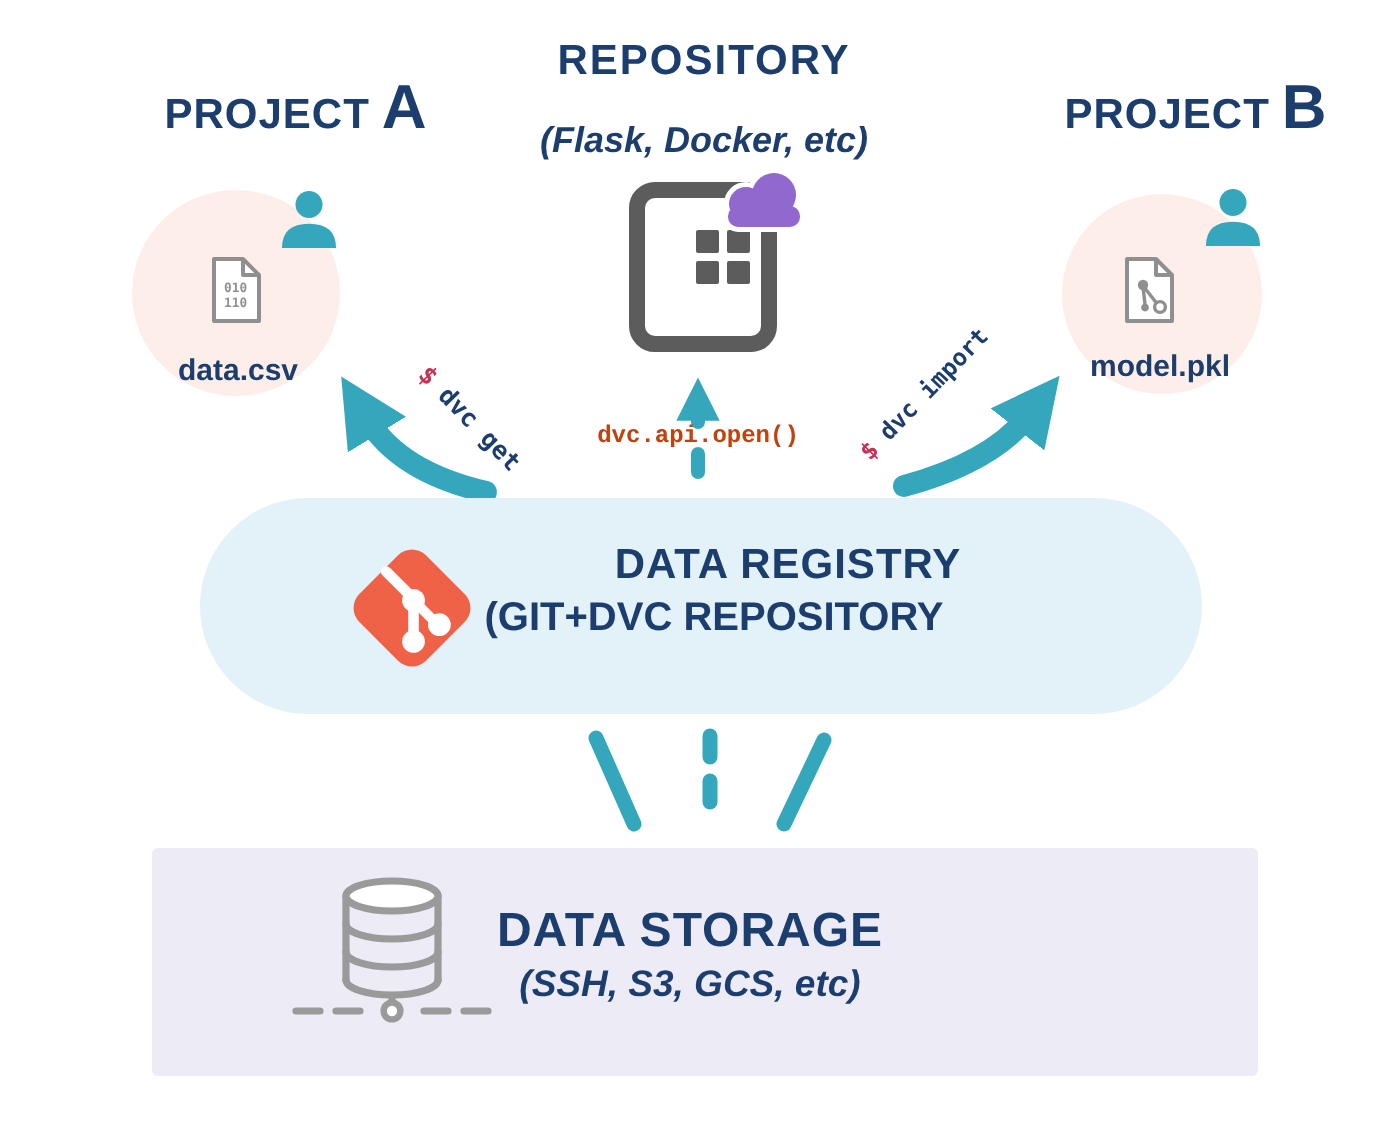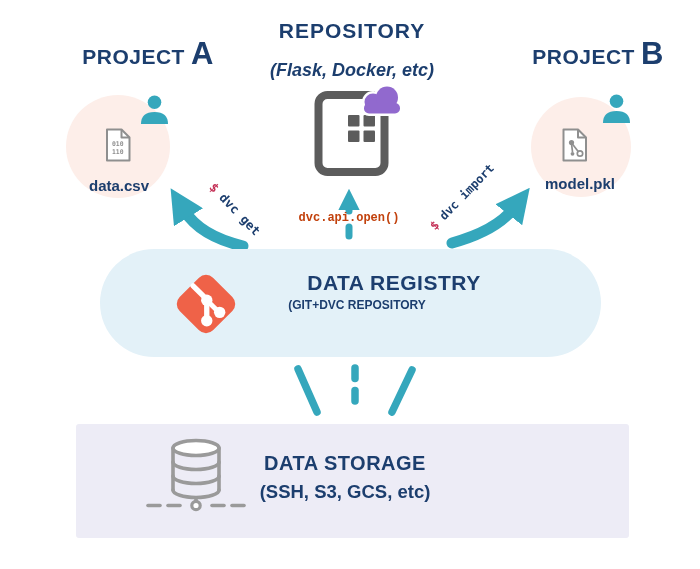--- a/index.html
+++ b/index.html
@@ -18,22 +18,22 @@
   .dep-sub{font-size:18px;font-weight:700;font-style:italic;white-space:nowrap;margin-top:11px;}
   
   .proj-circle{border-radius:50%;background:#fdeee9;}
   .file-label{font-size:15px;font-weight:600;white-space:nowrap;margin-top:14px;}
   
   #registry-pill{left:100px;top:249px;width:501px;height:108px;border-radius:54px;background:#e3f1f8;}
   .reg-title{font-size:21px;font-weight:800;letter-spacing:.5px;white-space:nowrap;}
   .reg-line{font-weight:700;white-space:nowrap;}
   
   #storage-panel{left:76px;top:424px;width:553px;height:114px;border-radius:3px;background:#edecf6;}
-  .sto-title{font-size:20px;font-weight:800;letter-spacing:.5px;white-space:nowrap;}
-  .sto-sub{font-size:18.5px;font-weight:700;white-space:nowrap;}
+  .sto-title{font-size:24px;font-weight:800;letter-spacing:.5px;white-space:nowrap;}
+  .sto-sub{font-size:18.5px;font-weight:700;font-style:italic;white-space:nowrap;}
   
   .cmd{font-family:"DejaVu Sans Mono",monospace;font-weight:700;white-space:nowrap;color:#1c3e6e;}
   .cmd .dollar{color:#c43157;}
   .cmd .ctext{margin-left:.55em;}
   #cmd-get{left:235px;top:209px;font-size:12.5px;transform:translate(-50%,-50%) rotate(46deg);}
   #cmd-import{left:462px;top:197px;font-size:12px;transform:translate(-50%,-50%) rotate(-46deg);}
   #cmd-api{left:349px;top:218px;font-size:12px;color:#c2410c;transform:translate(-50%,-50%);font-family:Liberation Mono, monospace;}
   svg{display:block;}
 </style>
 </head>
@@ -151,21 +151,21 @@
       <line x1="33" y1="26" x2="47" y2="40" stroke-width="7"></line>
       <line x1="51" y1="45" x2="51" y2="71" stroke-width="7"></line>
       <line x1="54" y1="48" x2="65" y2="59" stroke-width="6.5"></line>
       <circle cx="51" cy="45" r="7.5" stroke="none"></circle>
       <circle cx="51" cy="72" r="7.5" stroke="none"></circle>
       <circle cx="68" cy="61" r="7.5" stroke="none"></circle>
     </g>
   </svg>
 
   <div class="abs cx reg-title" style="left:370px;top:271px;margin-left:24px;">DATA REGISTRY</div>
-  <div class="abs cx reg-line" style="left:357px;top:298px;font-size:12px;">(GIT+DVC REPOSITORY</div>
+  <div class="abs cx reg-line" style="left:357px;top:298px;font-size:20px;">(GIT+DVC REPOSITORY</div>
 
   <div class="abs" id="storage-panel"></div>
 
   <svg class="abs" style="left:138px;top:437px;" width="120" height="80" viewBox="0 0 120 80">
     <g stroke="#9a9a9a" stroke-width="3.6" fill="none" stroke-linecap="round">
       <line x1="35" y1="11" x2="35" y2="53"></line>
       <line x1="81" y1="11" x2="81" y2="53"></line>
       <path d="M35 25 a23 7.5 0 0 0 46 0"></path>
       <path d="M35 39 a23 7.5 0 0 0 46 0"></path>
       <path d="M35 53 a23 7.5 0 0 0 46 0"></path>

